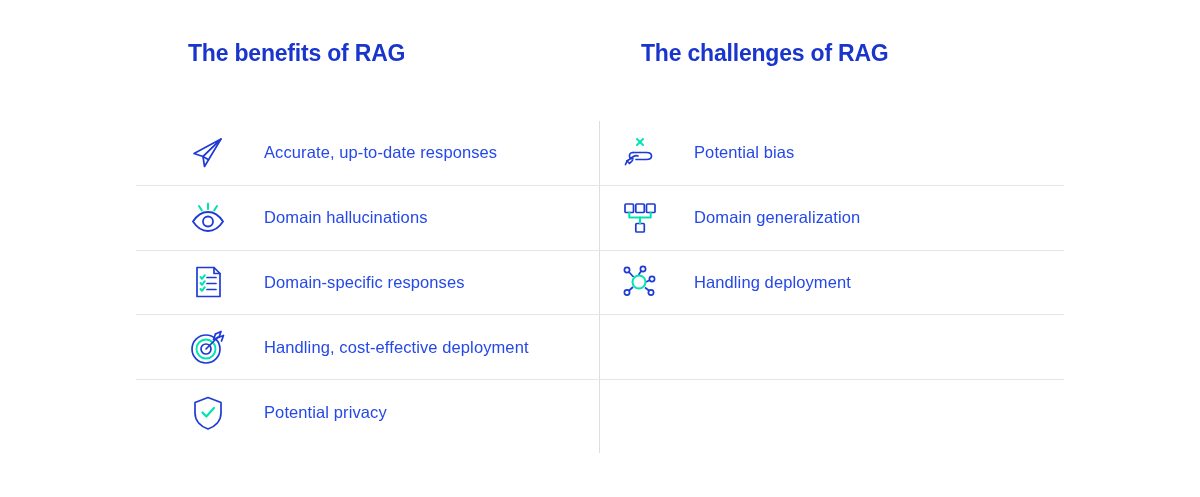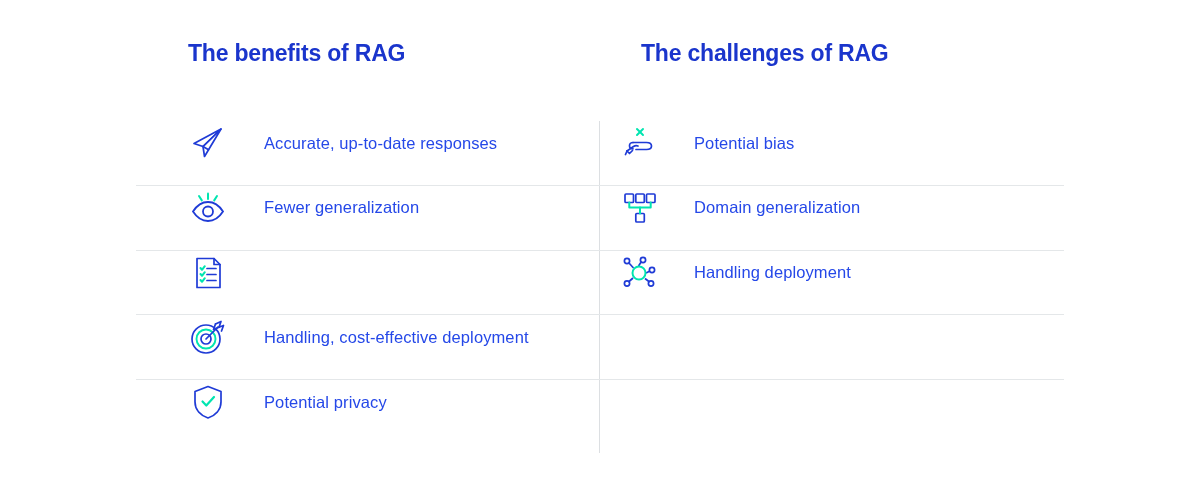--- a/index.html
+++ b/index.html
@@ -60,21 +60,21 @@
   .row {
     position: relative;
     display: flex;
     align-items: stretch;
     height: 64.8px;
     border-bottom: 1px solid #e4e7e9;
   }
   .row:last-child { border-bottom: none; }
   .cell {
     display: flex;
-    align-items: flex-start;
+    align-items: center;
     height: 100%;
   }
   .cell.left  { width: 463px; }
   .cell.right { width: 465px; }
   .cell-inner {
     display: flex;
     align-items: center;
     width: 100%;
   }
   .icon-wrap {
@@ -157,21 +157,21 @@
                   <path d="M11 8 L13.8 12.4"></path>
                   <path d="M29 8 L26.2 12.4"></path>
                 </g>
                 <g stroke="#1f3bd6">
                   <path d="M5 23.5 C9.5 16.5 15 14 20 14 C25 14 30.5 16.5 35 23.5
                            C30.5 30.5 25 33 20 33 C15 33 9.5 30.5 5 23.5 Z"></path>
                   <circle cx="20" cy="23.5" r="5"></circle>
                 </g>
               </svg>
             </span>
-            <span class="label">Fewer generalization</span>
+            <span class="label">Domain hallucinations</span>
           </div>
         </div>
         <div class="cell right">
           <div class="cell-inner">
             <span class="icon-wrap">
               <svg width="40" height="40" viewBox="0 0 40 40" fill="none" stroke-width="1.7" stroke-linejoin="round">
                 <g stroke="#1f3bd6">
                   <rect x="5" y="6" width="8.5" height="8.5" rx="1"></rect>
                   <rect x="15.8" y="6" width="8.5" height="8.5" rx="1"></rect>
                   <rect x="26.5" y="6" width="8.5" height="8.5" rx="1"></rect>
@@ -200,20 +200,21 @@
                   <path d="M19 21.5 L28 21.5"></path>
                   <path d="M19 27.5 L28 27.5"></path>
                 </g>
                 <g stroke="#00e5b0" stroke-width="2">
                   <path d="M12.5 15 L14 16.8 L16.8 13.2"></path>
                   <path d="M12.5 21 L14 22.8 L16.8 19.2"></path>
                   <path d="M12.5 27 L14 28.8 L16.8 25.2"></path>
                 </g>
               </svg>
             </span>
+            <span class="label">Domain-specific responses</span>
           </div>
         </div>
         <div class="cell right">
           <div class="cell-inner">
             <span class="icon-wrap">
               <svg width="40" height="40" viewBox="0 0 40 40" fill="none" stroke-width="1.7">
                 <g stroke="#1f3bd6">
                   <path d="M13.5 15 L8.5 9.5"></path>
                   <path d="M18.5 13 L21.5 8.5"></path>
                   <path d="M26 20 L30 18"></path>

